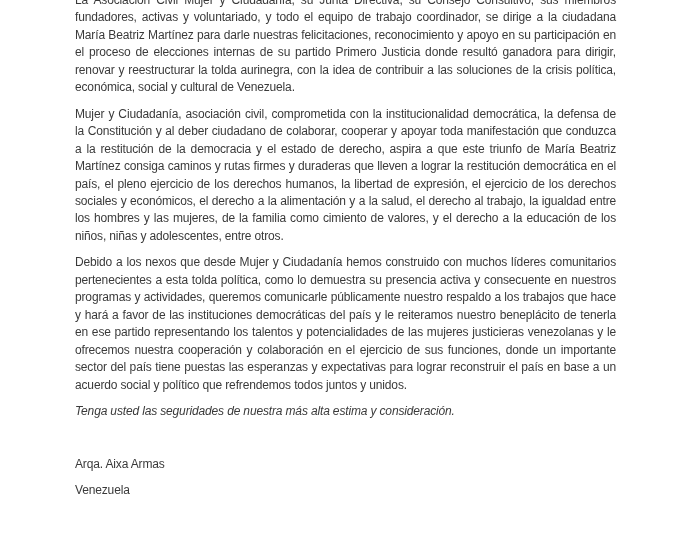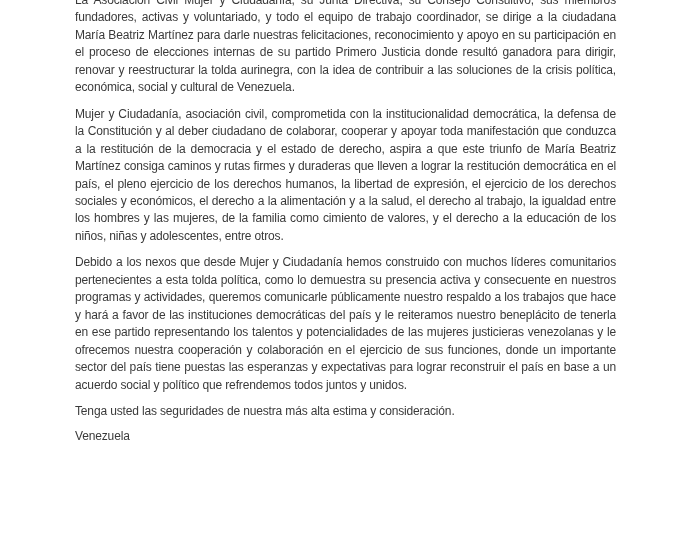--- a/index.html
+++ b/index.html
@@ -30,20 +30,21 @@
   .letter-body p {
     margin: 0 0 9px 0;
     font-size: 12px;
     line-height: 17.45px;
     letter-spacing: -0.15px;
     text-align: justify;
   }
   .letter-body p.closing {
     text-align: left;
     margin-bottom: 7px;
+    font-style: italic;
   }
   .sig-name {
     margin-top: 36px !important;
     margin-bottom: 0 !important;
     text-align: left !important;
   }
   .sig-title {
     margin-top: 8px !important;
     margin-bottom: 0 !important;
     text-align: left !important;
@@ -51,15 +52,16 @@
 </style>
 </head>
 <body>
 
 <div class="page">
   <div class="letter-body">
     <p>La Asociación Civil Mujer y Ciudadanía, su Junta Directiva, su Consejo Consultivo, sus miembros fundadores, activas y voluntariado, y todo el equipo de trabajo coordinador, se dirige a la ciudadana María Beatriz Martínez para darle nuestras felicitaciones, reconocimiento y apoyo en su participación en el proceso de elecciones internas de su partido Primero Justicia donde resultó ganadora para dirigir, renovar y reestructurar la tolda aurinegra, con la idea de contribuir a las soluciones de la crisis política, económica, social y cultural de Venezuela.</p>
     <p>Mujer y Ciudadanía, asociación civil, comprometida con la institucionalidad democrática, la defensa de la Constitución y al deber ciudadano de colaborar, cooperar y apoyar toda manifestación que conduzca a la restitución de la democracia y el estado de derecho, aspira a que este triunfo de María Beatriz Martínez consiga caminos y rutas firmes y duraderas que lleven a lograr la restitución democrática en el país, el pleno ejercicio de los derechos humanos, la libertad de expresión, el ejercicio de los derechos sociales y económicos, el derecho a la alimentación y a la salud, el derecho al trabajo, la igualdad entre los hombres y las mujeres, de la familia como cimiento de valores, y el derecho a la educación de los niños, niñas y adolescentes, entre otros.</p>
     <p>Debido a los nexos que desde Mujer y Ciudadanía hemos construido con muchos líderes comunitarios pertenecientes a esta tolda política, como lo demuestra su presencia activa y consecuente en nuestros programas y actividades, queremos comunicarle públicamente nuestro respaldo a los trabajos que hace y hará a favor de las instituciones democráticas del país y le reiteramos nuestro beneplácito de tenerla en ese partido representando los talentos y potencialidades de las mujeres justicieras venezolanas y le ofrecemos nuestra cooperación y colaboración en el ejercicio de sus funciones, donde un importante sector del país tiene puestas las esperanzas y expectativas para lograr reconstruir el país en base a un acuerdo social y político que refrendemos todos juntos y unidos.</p>
     <p class="closing">Tenga usted las seguridades de nuestra más alta estima y consideración.</p>
+    <p class="sig-name">Arqa. Aixa Armas</p>
     <p class="sig-title">Venezuela</p>
   </div>
 </div>
 
 </body></html>

